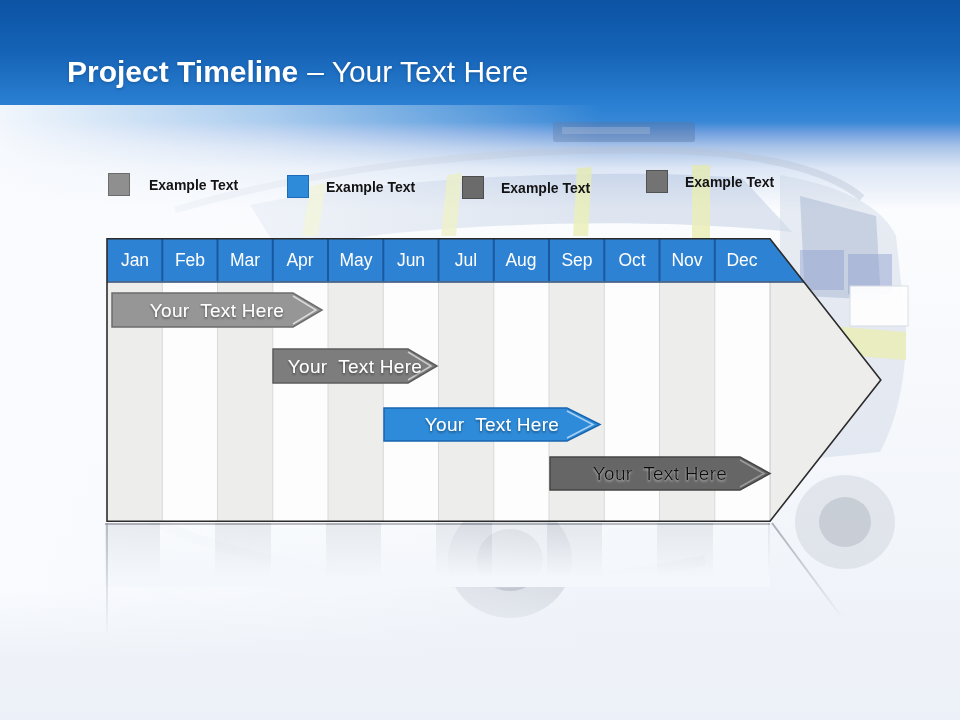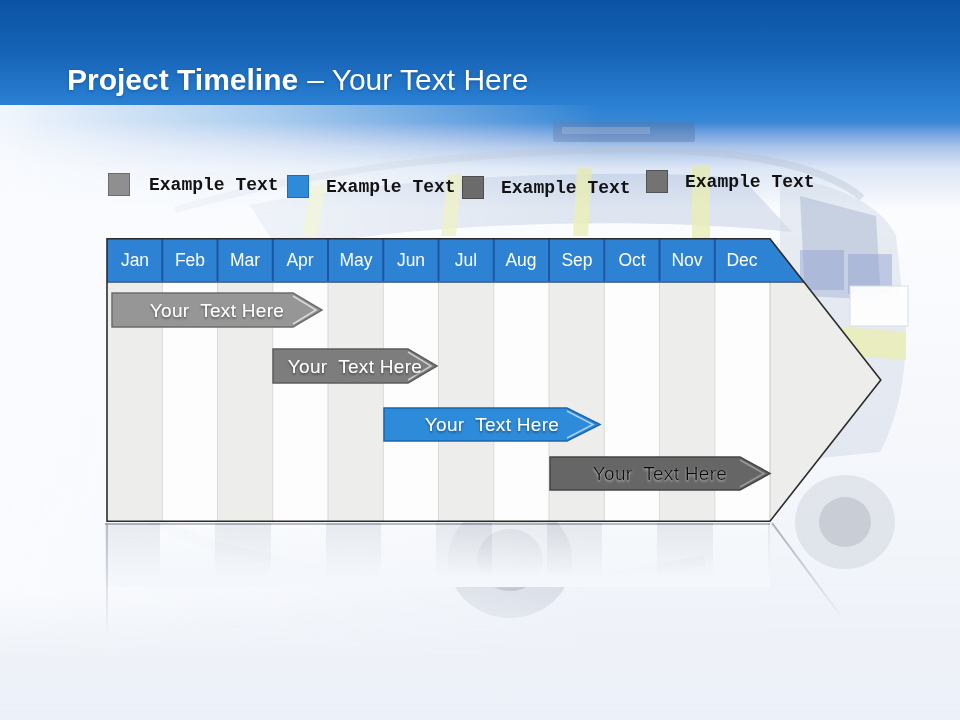--- a/index.html
+++ b/index.html
@@ -10,21 +10,21 @@
   }
   .abs{position:absolute;}
   
   .hdr{
     left:0;top:0;width:960px;height:210px;z-index:1;
     background:linear-gradient(180deg,
       #0C53A4 0%,#1563B6 25%,#2B80D3 50%,#3787D6 58%,
       #6F9FDF 63%,#A9C4E9 70%,#DCE6F5 80%,rgba(244,247,252,0) 100%);
   }
   .title{
-    left:67px;top:62px;z-index:6;color:#fff;font-size:30px;line-height:1.2;
+    left:67px;top:54px;z-index:6;color:#fff;font-size:30px;line-height:1.2;
     text-shadow:0 1px 3px rgba(8,40,80,.35);white-space:nowrap;
   }
   .title b{font-weight:700;}
   .title span{font-weight:400;margin-left:9px;}
   
   .car{left:0;top:0;z-index:2;opacity:.8;pointer-events:none;}
   .fade-left{left:0;top:105px;width:600px;height:600px;z-index:3;pointer-events:none;
     background:linear-gradient(90deg,rgba(249,251,254,.96) 0%,rgba(249,251,254,.6) 45%,rgba(249,251,254,0) 100%);}
   .fade-bottom{left:0;top:590px;width:960px;height:130px;z-index:3;pointer-events:none;
     background:linear-gradient(180deg,rgba(238,242,248,0) 0%,#eef2f8 55%,#ecf0f8 100%);}
@@ -42,21 +42,21 @@
     background:linear-gradient(180deg,rgba(140,148,162,.55),rgba(140,148,162,0));}
   
   .tl{left:104px;top:236px;z-index:5;}
   .tl text{font-family:"Liberation Sans",sans-serif;}
   .month-lbl{font-size:17.5px;fill:#ffffff;}
   .bar-lbl{font-size:19px;fill:#ffffff;letter-spacing:.3px;white-space:pre;}
   .bar-lbl.dark{fill:#101010;}
   
   .lg{z-index:6;display:flex;align-items:center;}
   .lg .sq{width:20px;height:21px;border:1px solid;display:inline-block;}
-  .lg .lbl{margin-left:17px;font-size:18px;font-weight:700;color:#131313;white-space:nowrap;font-family:Liberation Mono, monospace;}
+  .lg .lbl{margin-left:17px;font-size:14px;font-weight:700;color:#131313;white-space:nowrap;}
   .lg1{left:108px;top:173px;} .lg1 .sq{background:#8F8F8F;border-color:#6C6C6C;} .lg1 .lbl{margin-left:19px;}
   .lg2{left:287px;top:175px;} .lg2 .sq{background:#2E8BD9;border-color:#1E6CB8;}
   .lg3{left:462px;top:176px;} .lg3 .sq{background:#6B6B6B;border-color:#4D4D4D;}
   .lg4{left:646px;top:170px;} .lg4 .sq{background:#737373;border-color:#525252;}
 </style>
 </head>
 <body>
 
 <div class="slide">
 

